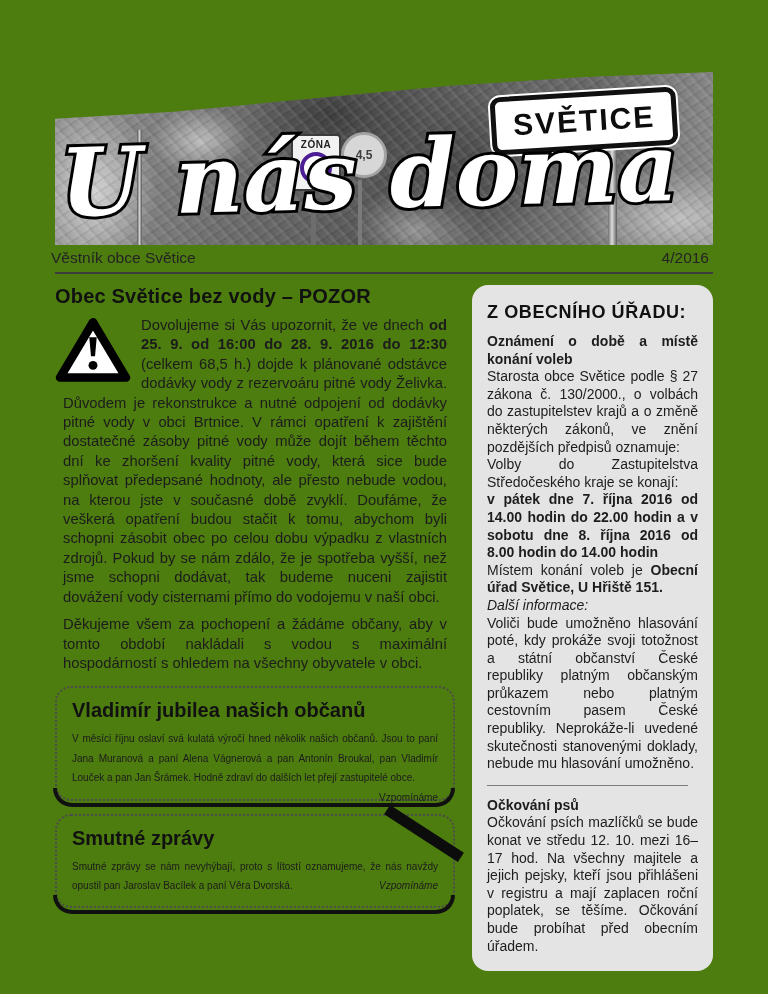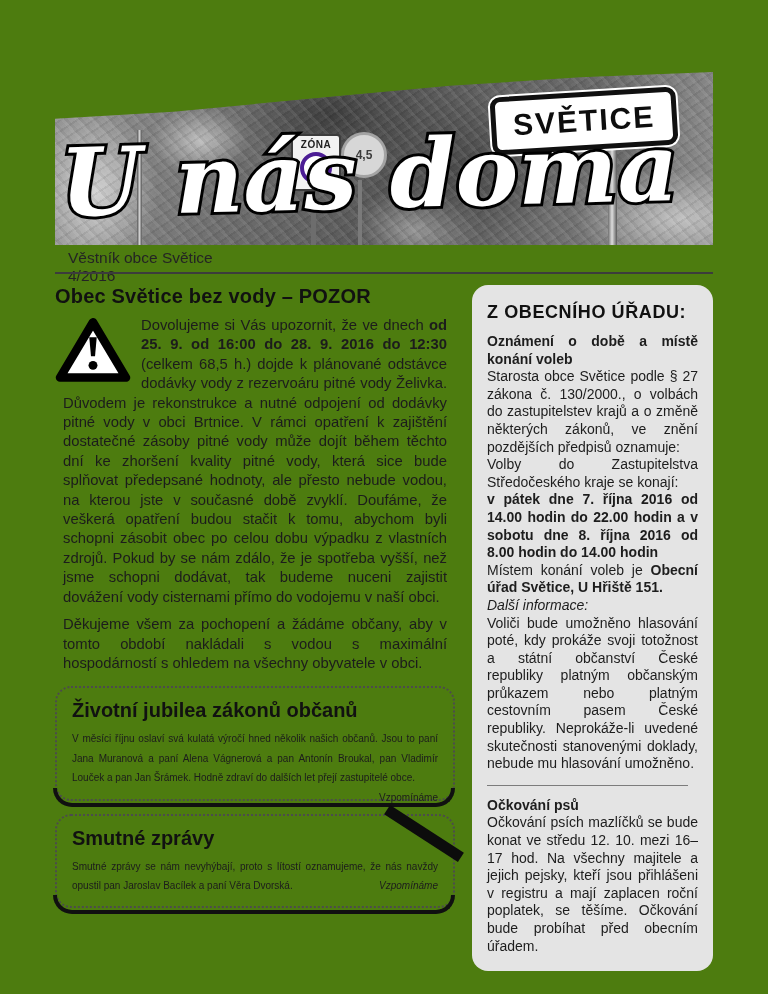--- a/index.html
+++ b/index.html
@@ -38,22 +38,22 @@
   .zone-circle{width:24px;height:24px;border:4px solid #4c1d95;border-radius:50%;margin:2px auto 0;
     font-size:12px;font-weight:bold;line-height:24px;background:#fff;}
   .limit-pole{position:absolute;left:303px;top:108px;width:4px;height:65px;background:#7a7a7a;}
   .limit-sign{position:absolute;left:286px;top:60px;width:40px;height:40px;border-radius:50%;background:#d7d7d7;
     border:3px solid #a3a3a3;display:flex;align-items:center;justify-content:center;font-size:12px;font-weight:bold;color:#3c3c3c;}
   .masthead-svg{position:absolute;left:0px;top:36px;width:575px;height:140px;overflow:visible;}
   .masthead-svg text{font-family:"DejaVu Serif","Liberation Serif",serif;font-style:italic;font-weight:bold;
     fill:#ffffff;stroke:#000000;stroke-width:6px;paint-order:stroke;}
 
   
-  .issue-row{position:absolute;left:68px;top:249px;width:658px;display:flex;justify-content:space-between;
-    font-size:15.5px;color:#242424;flex-direction:column;}
+  .issue-row{position:absolute;left:51px;top:249px;width:658px;display:flex;justify-content:space-between;
+    font-size:15.5px;color:#242424;}
   .header-rule{position:absolute;left:55px;top:272px;width:658px;height:2px;background:#3c3c3c;}
 
   
   .content{position:absolute;left:55px;top:285px;width:658px;display:flex;gap:17px;align-items:flex-start;}
   .col-main{width:400px;}
   .col-side{width:241px;}
 
   .article-title{font-size:20px;font-weight:bold;margin:0 0 7px;letter-spacing:.2px;color:#111;}
   .warning-icon{float:left;width:76px;height:66px;margin:3px 10px 2px 0;}
   .article p{margin:8px;font-size:14.8px;line-height:19.4px;text-align:justify;color:#1c1c1c;}
@@ -118,21 +118,21 @@
         <svg class="warning-icon" viewBox="0 0 70 62">
           <path d="M35 4 L66 56 H4 Z" fill="#ffffff" stroke="#000000" stroke-width="8" stroke-linejoin="round"></path>
           <path d="M31.5 18 h7 l-1.6 18 h-3.8 Z" fill="#000000"></path>
           <circle cx="35" cy="44.5" r="4.2" fill="#000000"></circle>
         </svg>
         <p><span>Dovolujeme si Vás upozornit, že ve dnech </span><b>od 25. 9. od 16:00 do 28. 9. 2016 do 12:30</b><span> (celkem 68,5 h.) dojde k plánované odstávce dodávky vody z rezervoáru pitné vody Želivka. Důvodem je rekonstrukce a nutné odpojení od dodávky pitné vody v obci Brtnice. V rámci opatření k zajištění dostatečné zásoby pitné vody může dojít během těchto dní ke zhoršení kvality pitné vody, která sice bude splňovat předepsané hodnoty, ale přesto nebude vodou, na kterou jste v současné době zvyklí. Doufáme, že veškerá opatření budou stačit k tomu, abychom byli schopni zásobit obec po celou dobu výpadku z vlastních zdrojů. Pokud by se nám zdálo, že je spotřeba vyšší, než jsme schopni dodávat, tak budeme nuceni zajistit dovážení vody cisternami přímo do vodojemu v naší obci.</span></p>
         <p><span>Děkujeme všem za pochopení a žádáme občany, aby v tomto období nakládali s vodou s maximální hospodárností s ohledem na všechny obyvatele v obci.</span></p>
       </div>
 
       <div class="note-box">
-        <div class="note-title">Životní jubilea zákonů občanů</div>
+        <div class="note-title">Vladimír jubilea našich občanů</div>
         <p class="note-text">
           <span>V měsíci říjnu oslaví svá kulatá výročí hned několik našich občanů. Jsou to paní Jana Muranová a paní Alena Vágnerová a pan Antonín Broukal, pan Vladimír Louček a pan Jan Šrámek. Hodně zdraví do dalších let přejí zastupitelé obce.</span>
           <span class="signature">Vzpomínáme</span>
         </p>
       </div>
 
       <div class="note-box">
         <div class="ribbon"></div>
         <div class="note-title">Smutné zprávy</div>
         <p class="note-text">

